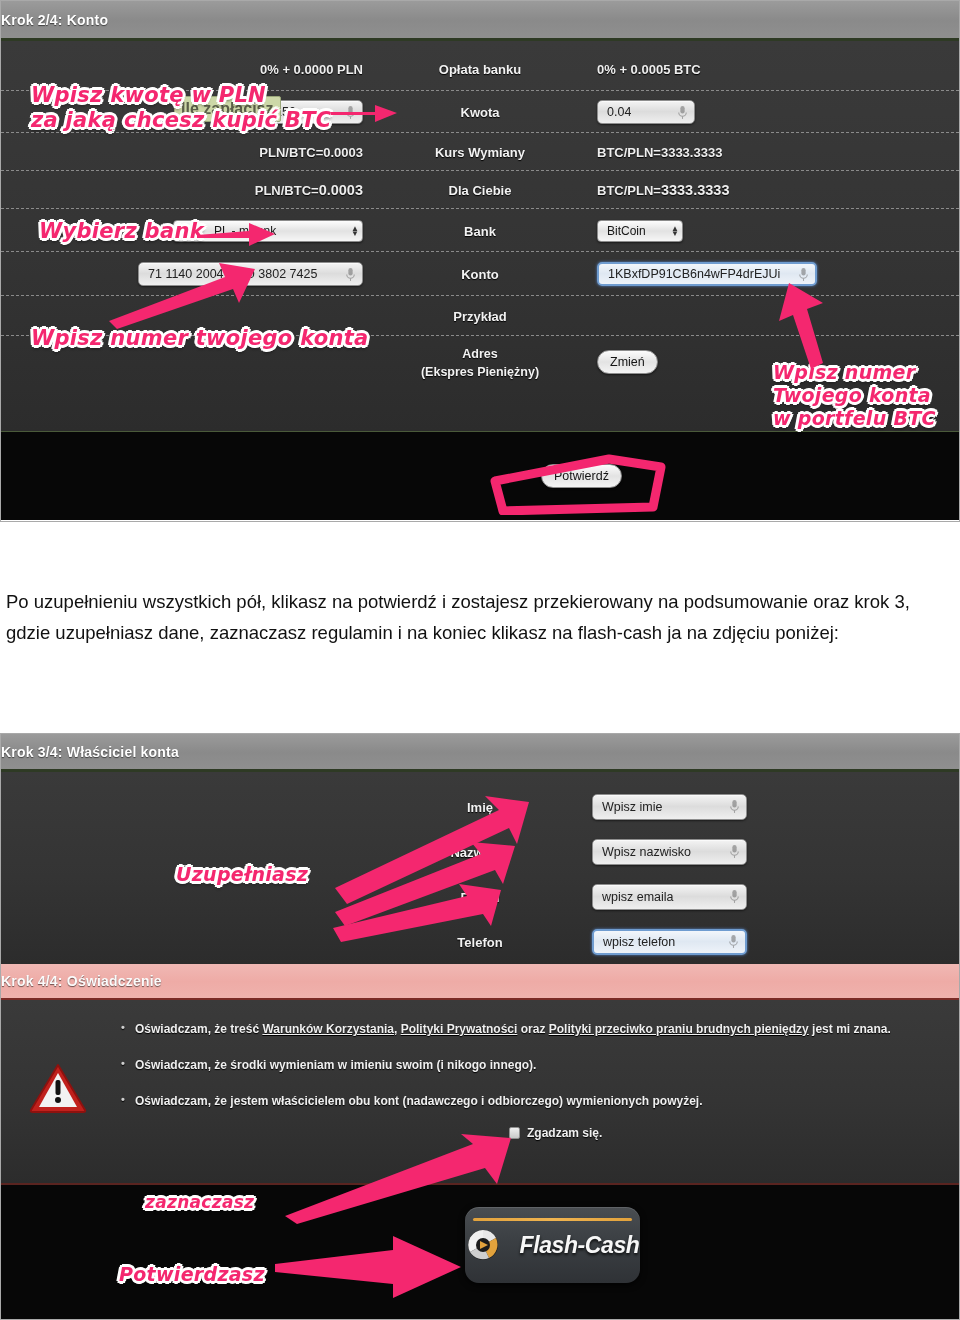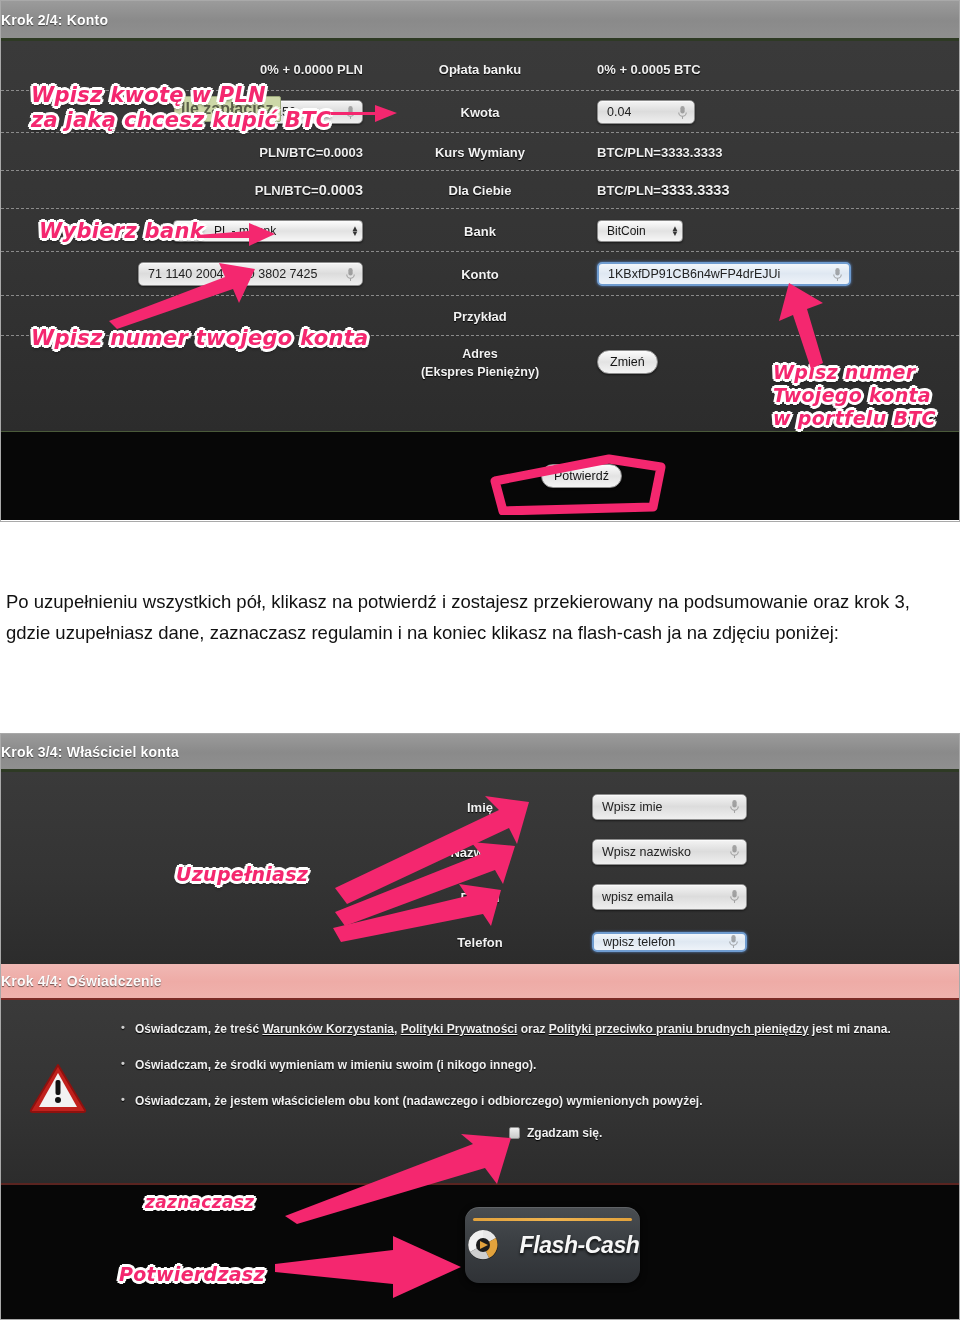--- a/index.html
+++ b/index.html
@@ -275,21 +275,21 @@
                 <rect x="3" y="1" width="4" height="7" rx="2" fill="#6d6d6d"></rect>
                 <path d="M1.5 7a3.5 3.5 0 0 0 7 0" stroke="#6d6d6d" fill="none" stroke-width="1"></path>
                 <line x1="5" y1="10.5" x2="5" y2="13" stroke="#6d6d6d" stroke-width="1"></line>
               </svg>
           </span>
         </div>
         <div class="cell-c">
           <span class="lbl">Konto</span>
         </div>
         <div class="cell-r">
-          <span class="field focus" style="width:254px;">
+          <span class="field focus" style="width:220px;">
             <span class="txt">1KBxfDP91CB6n4wFP4drEJUi</span>
             <svg class="mic" viewBox="0 0 10 14">
                 <rect x="3" y="1" width="4" height="7" rx="2" fill="#6d6d6d"></rect>
                 <path d="M1.5 7a3.5 3.5 0 0 0 7 0" stroke="#6d6d6d" fill="none" stroke-width="1"></path>
                 <line x1="5" y1="10.5" x2="5" y2="13" stroke="#6d6d6d" stroke-width="1"></line>
               </svg>
           </span>
         </div>
       </div>
 
@@ -405,21 +405,21 @@
               </svg>
           </span>
         </div>
       </div>
       <div class="row" style="height:45px; grid-template-columns:1fr 180px 1fr;">
         <div class="cell-l"></div>
         <div class="cell-c">
           <span class="lbl">Telefon</span>
         </div>
         <div class="cell-r">
-          <span class="field focus" style="width:155px; height:20px;">
+          <span class="field focus" style="width:155px; height:26px;">
             <span class="txt">wpisz telefon</span>
             <svg class="mic" viewBox="0 0 10 14">
                 <rect x="3" y="1" width="4" height="7" rx="2" fill="#6d6d6d"></rect>
                 <path d="M1.5 7a3.5 3.5 0 0 0 7 0" stroke="#6d6d6d" fill="none" stroke-width="1"></path>
                 <line x1="5" y1="10.5" x2="5" y2="13" stroke="#6d6d6d" stroke-width="1"></line>
               </svg>
           </span>
         </div>
       </div>
     </div>

